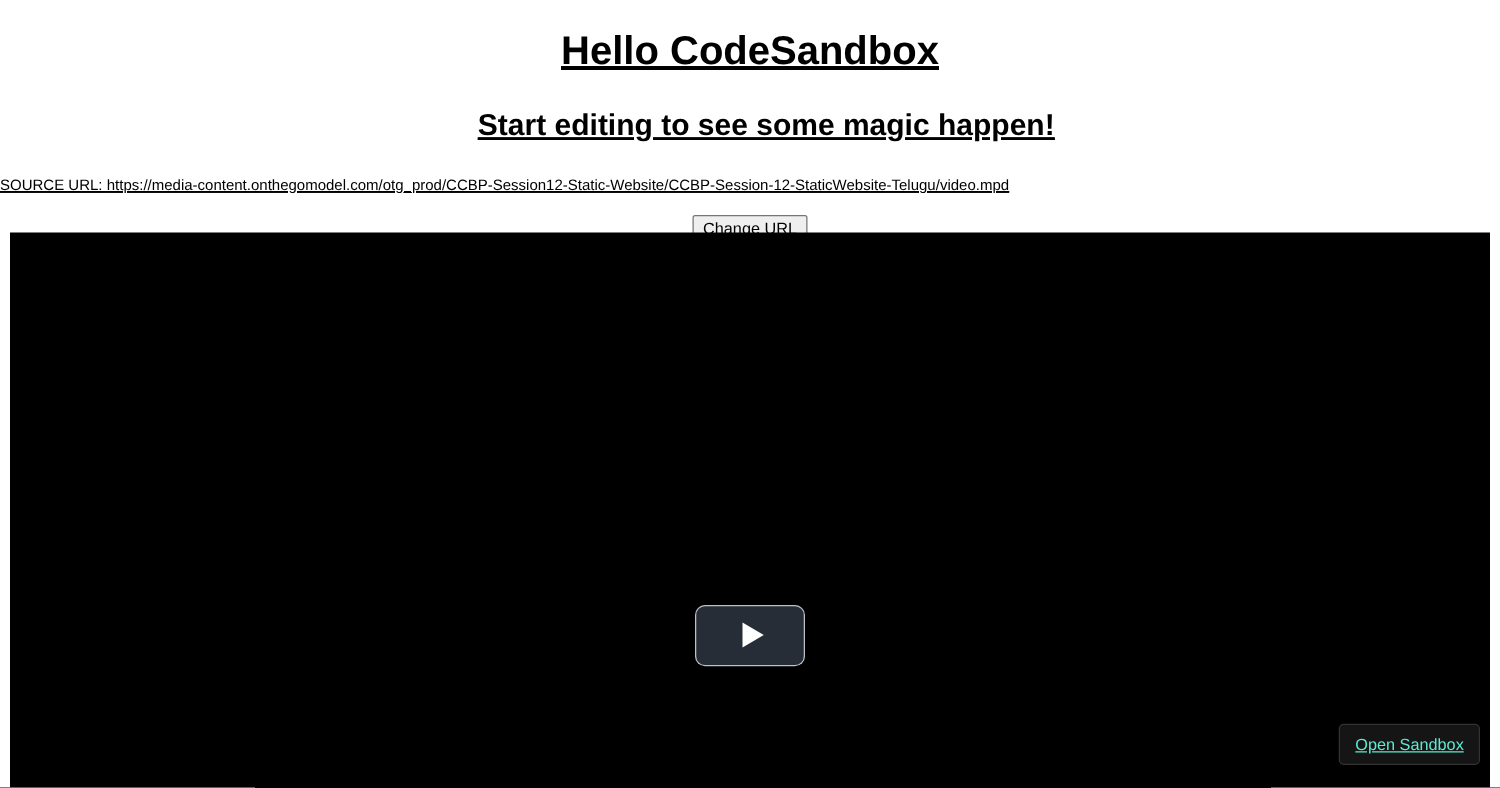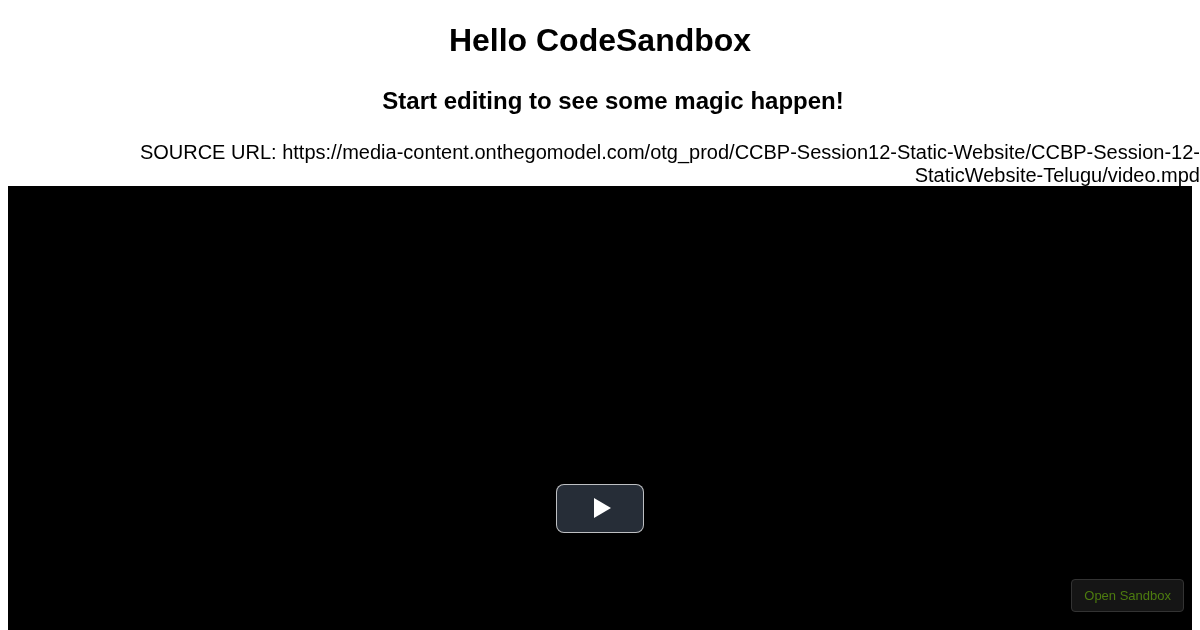--- a/index.html
+++ b/index.html
@@ -1,18 +1,19 @@
 <!DOCTYPE html>
 <html><head>
   <meta charset="utf-8">
   <style>
     * {
       margin: 0;
       padding: 0;
       box-sizing: border-box;
+      text-decoration: underline;
     }
     body {
       font-family: Arial, Helvetica, sans-serif;
       width: 1200px;
       height: 630px;
       background: #ffffff;
       overflow: hidden;
       position: relative;
     }
     .page-title {
@@ -22,24 +23,23 @@
       margin-top: 22px;
     }
     .page-subtitle {
       text-align: center;
       font-size: 24px;
       font-weight: bold;
       margin-top: 28px;
       padding-left: 26px;
     }
     .source-url {
-      text-align: right;
-      font-size: 20px;
+      text-align: left;
+      font-size: 12px;
       margin-top: 26px;
-      padding-left: 33px;
     }
     .change-url-wrap {
       text-align: center;
       margin-top: 17px;
     }
     .change-url-button {
       font-family: Arial, Helvetica, sans-serif;
       font-size: 13px;
       padding: 2px 7px;
       background: #efefef;
@@ -76,21 +76,21 @@
       border-style: solid;
       border-width: 10px 0 10px 17px;
       border-color: transparent transparent transparent #ffffff;
       margin-left: 4px;
     }
     .open-sandbox-button {
       position: absolute;
       right: 16px;
       bottom: 18px;
       background: #151515;
-      color: #4d7c0f;
+      color: #5eead4;
       border: 1px solid #333333;
       border-radius: 4px;
       padding: 8px 12px;
       font-size: 13px;
       font-family: Arial, Helvetica, sans-serif;
       cursor: pointer;
     }
   </style>
 </head>
 <body>

